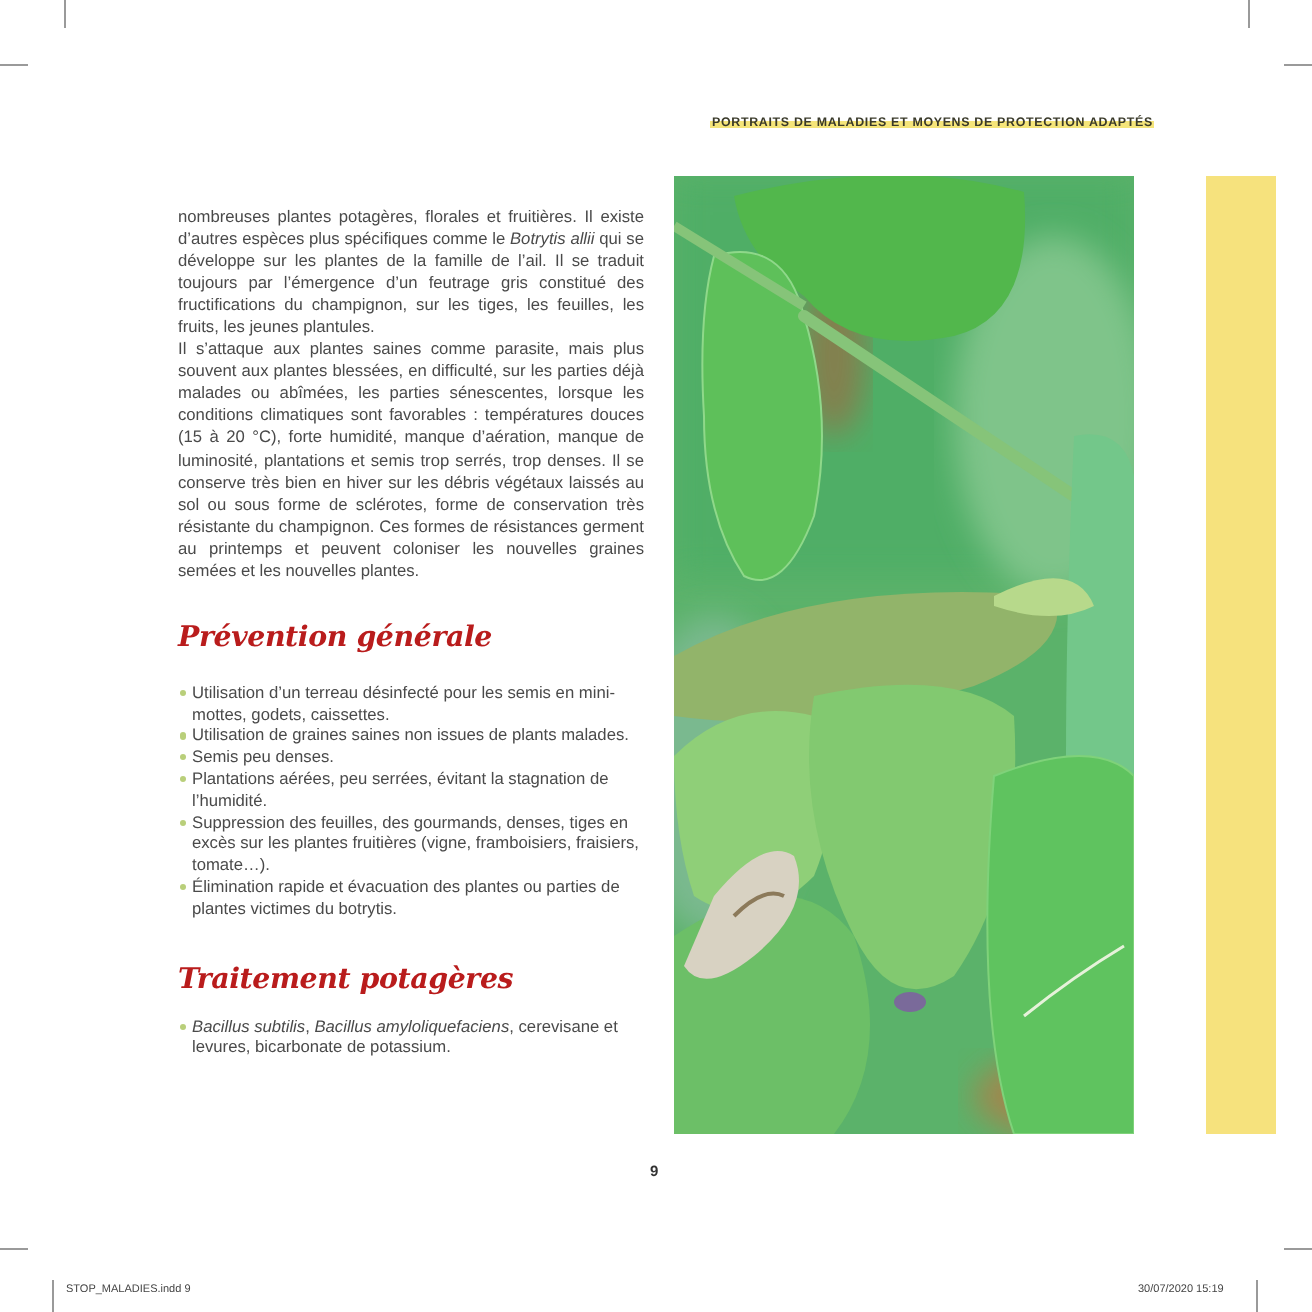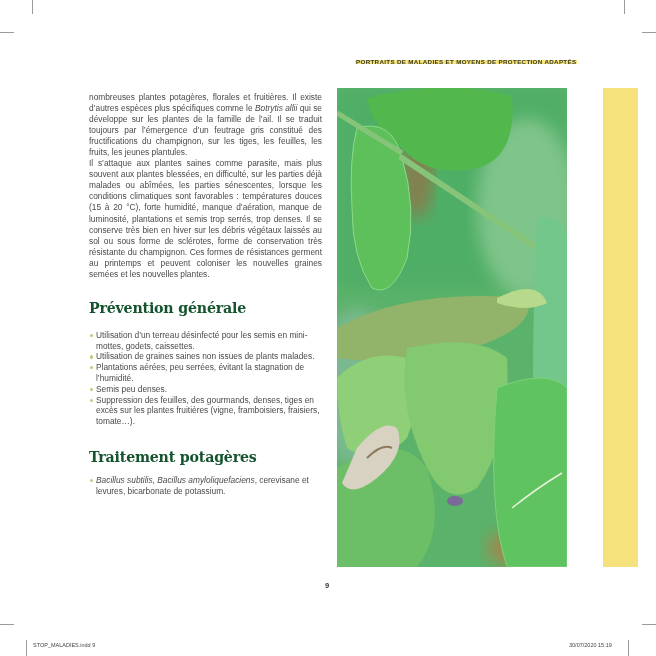--- a/index.html
+++ b/index.html
@@ -3,25 +3,25 @@
 <meta charset="utf-8">
 <style>
   html, body { margin:0; padding:0; background:#ffffff; }
   body { width:656px; height:656px; position:relative; overflow:hidden;
          font-family:"Liberation Sans", sans-serif; color:#4a4a4a; }
   .crop { position:absolute; background:#9a9a9a; }
   .header { position:absolute; left:355px; top:58px; font-size:6.2px; font-weight:bold;
             letter-spacing:0.35px; color:#3a3a2a; text-transform:uppercase;
             background:linear-gradient(transparent 35%, #f5e57a 35%, #f5e57a 85%, transparent 85%);
             padding:0 1px; white-space:nowrap; }
-  .col { position:absolute; left:89px; top:92px; width:233px; }
+  .col { position:absolute; left:89px; top:103px; width:233px; }
   .para { font-size:8.35px; line-height:11.05px; text-align:justify; margin:0; color:#4a4a4a; }
   .para i { font-style:italic; }
-  h2 { font-family:"DejaVu Serif", serif; font-weight:bold; font-size:14.2px; color:#14532d;
-       margin:0; letter-spacing:-0.2px; }
+  h2 { font-family:"DejaVu Serif", serif; font-weight:bold; font-size:14.2px; color:#b91c1c;
+       margin:0; letter-spacing:-0.2px;font-style:italic; }
   ul { list-style:none; padding:0; margin:0; }
   li { position:relative; padding-left:7px; font-size:8.35px; line-height:10.8px; color:#4a4a4a; }
   li::before { content:""; position:absolute; left:0.5px; top:4px; width:3.2px; height:3.2px;
                border-radius:50%; background:#b9cf7a; }
   .photo { position:absolute; left:337px; top:88px; width:230px; height:479px; overflow:hidden;
            background:linear-gradient(180deg,#4fae64 0%,#63b86a 30%,#74b76e 55%,#6ab85f 75%,#4aa556 100%); }
   .yellow-bar { position:absolute; left:603px; top:88px; width:35px; height:479px; background:#f6e27d; }
   .page-num { position:absolute; left:325px; top:581px; font-size:7.5px; font-weight:bold; color:#333; }
   .slug-left { position:absolute; left:33px; top:642px; font-size:5.5px; color:#444; }
   .slug-right { position:absolute; left:569px; top:642px; font-size:5.5px; color:#444; }
@@ -41,23 +41,24 @@
 <div class="header">PORTRAITS DE MALADIES ET MOYENS DE PROTECTION ADAPTÉS</div>
 
 <div class="col">
   <p class="para"><span>nombreuses plantes potagères, florales et fruitières. Il existe d’autres espèces plus spécifiques comme le </span><i>Botrytis allii</i><span> qui se développe sur les plantes de la famille de l’ail. Il se traduit toujours par l’émergence d’un feutrage gris constitué des fructifications du champignon, sur les tiges, les feuilles, les fruits, les jeunes plantules.</span></p>
   <p class="para">Il s’attaque aux plantes saines comme parasite, mais plus souvent aux plantes blessées, en difficulté, sur les parties déjà malades ou abîmées, les parties sénescentes, lorsque les conditions climatiques sont favorables : températures douces (15 à 20 °C), forte humidité, manque d’aération, manque de luminosité, plantations et semis trop serrés, trop denses. Il se conserve très bien en hiver sur les débris végétaux laissés au sol ou sous forme de sclérotes, forme de conservation très résistante du champignon. Ces formes de résistances germent au printemps et peuvent coloniser les nouvelles graines semées et les nouvelles plantes.</p>
 
   <h2 style="margin-top:20px;margin-bottom:14px;">Prévention générale</h2>
   <ul>
     <li>Utilisation d’un terreau désinfecté pour les semis en mini-mottes, godets, caissettes.</li>
     <li>Utilisation de graines saines non issues de plants malades.</li>
+    <li>Semis peu denses.</li>
     <li>Plantations aérées, peu serrées, évitant la stagnation de l’humidité.</li>
-    <li>Semis peu denses.</li>
     <li>Suppression des feuilles, des gourmands, denses, tiges en excès sur les plantes fruitières (vigne, framboisiers, fraisiers, tomate…).</li>
+    <li>Élimination rapide et évacuation des plantes ou parties de plantes victimes du botrytis.</li>
   </ul>
 
   <h2 style="margin-top:22px;margin-bottom:10px;">Traitement potagères</h2>
   <ul>
     <li><i>Bacillus subtilis</i><span>, </span><i>Bacillus amyloliquefaciens</i><span>, cerevisane et levures, bicarbonate de potassium.</span></li>
   </ul>
 </div>
 
 <div class="photo">
   <svg width="230" height="479" viewBox="0 0 230 479">

